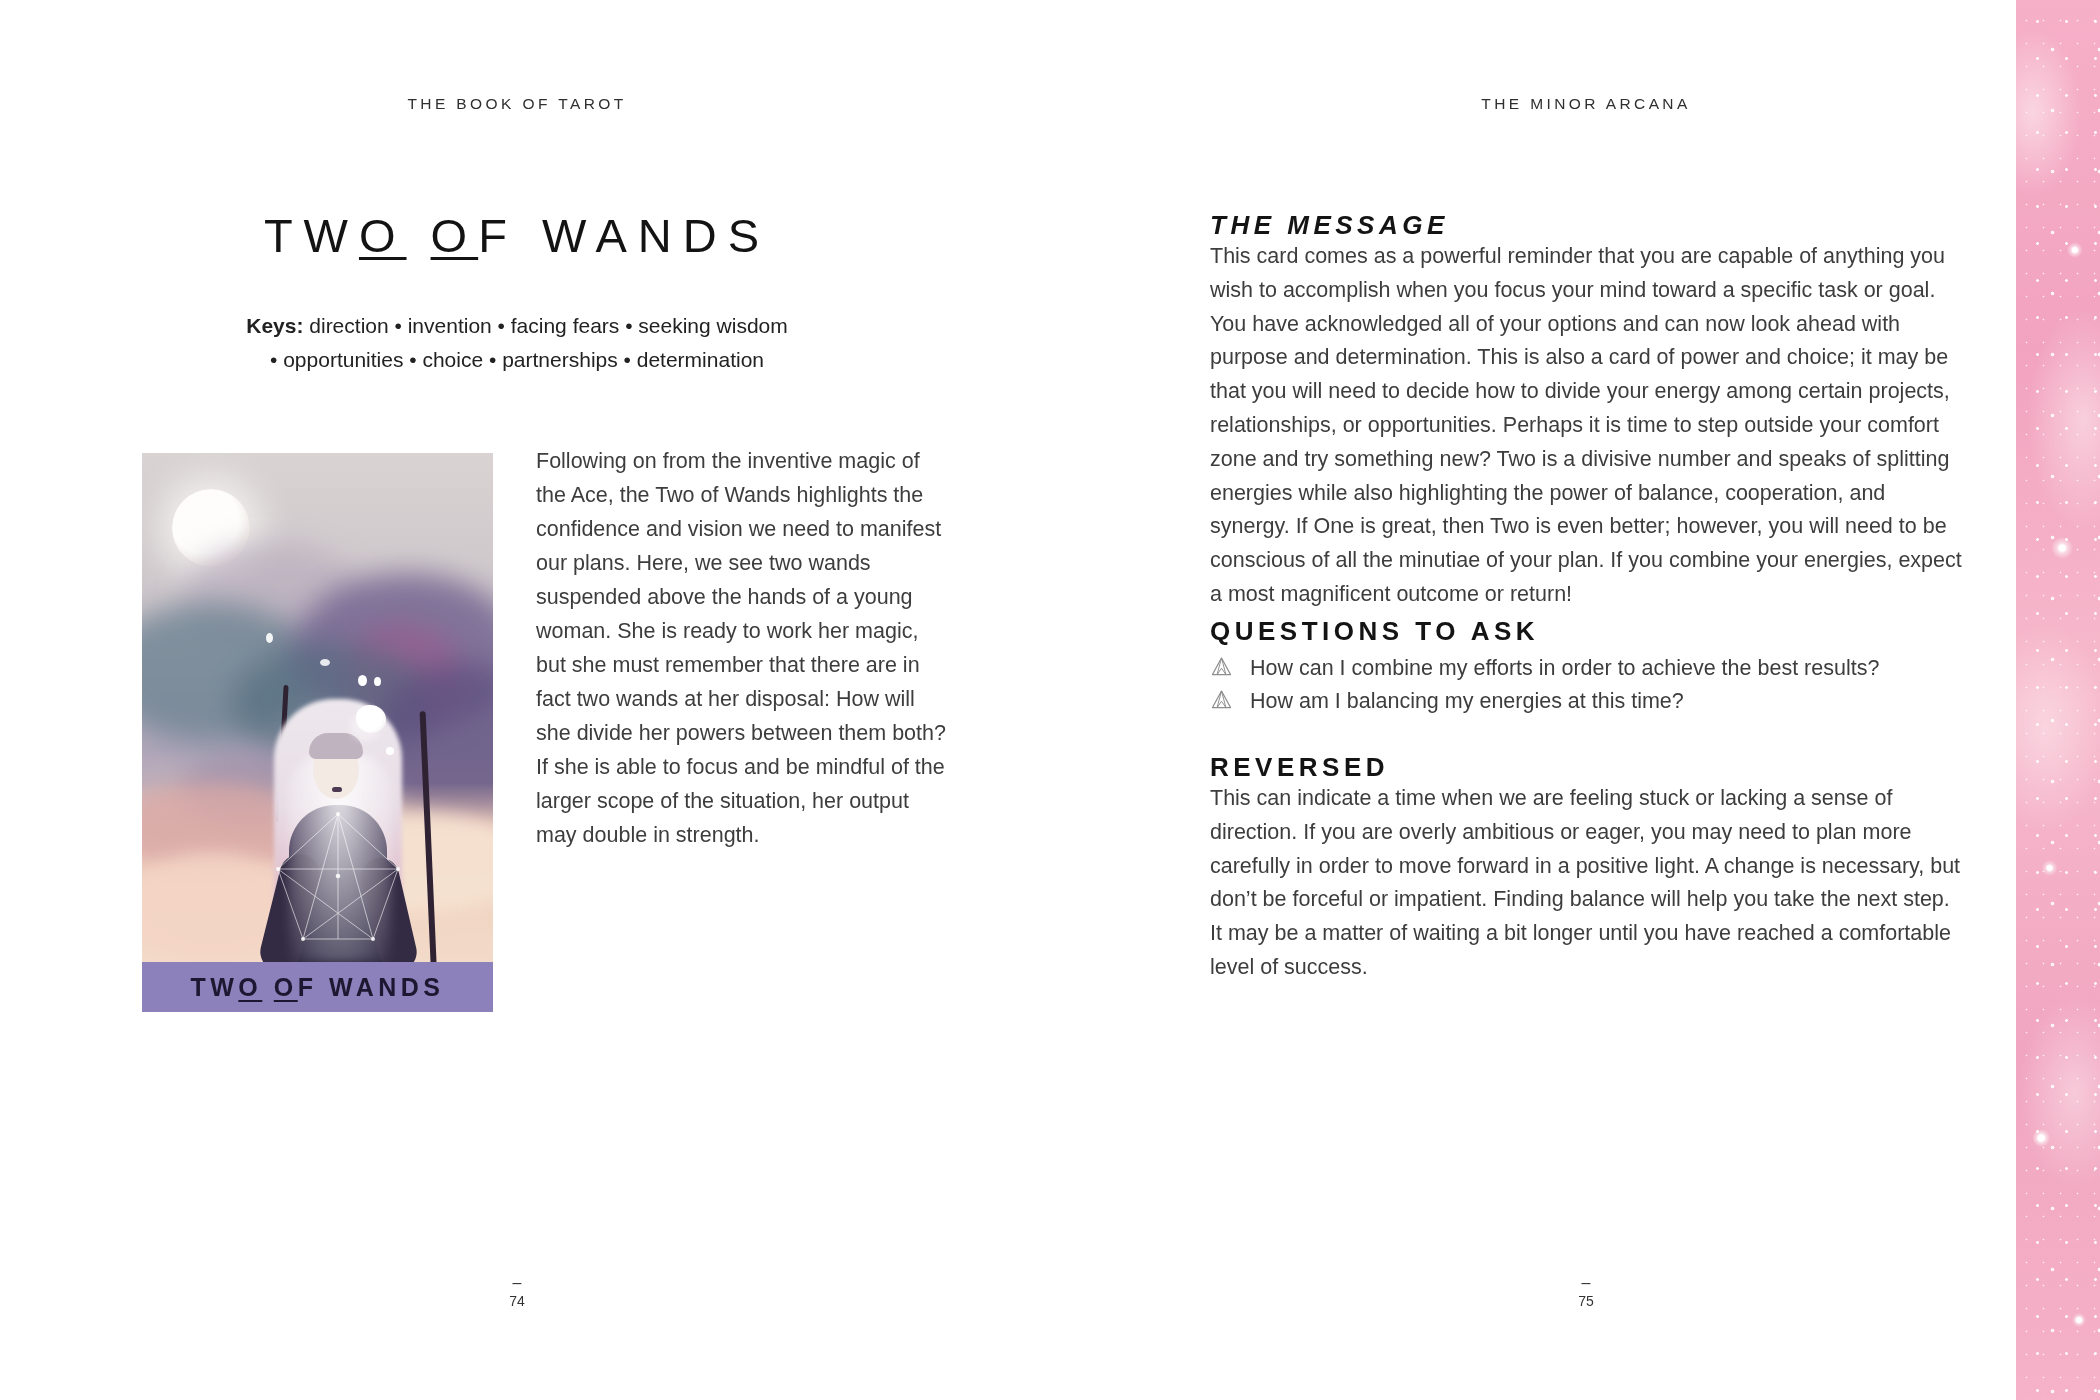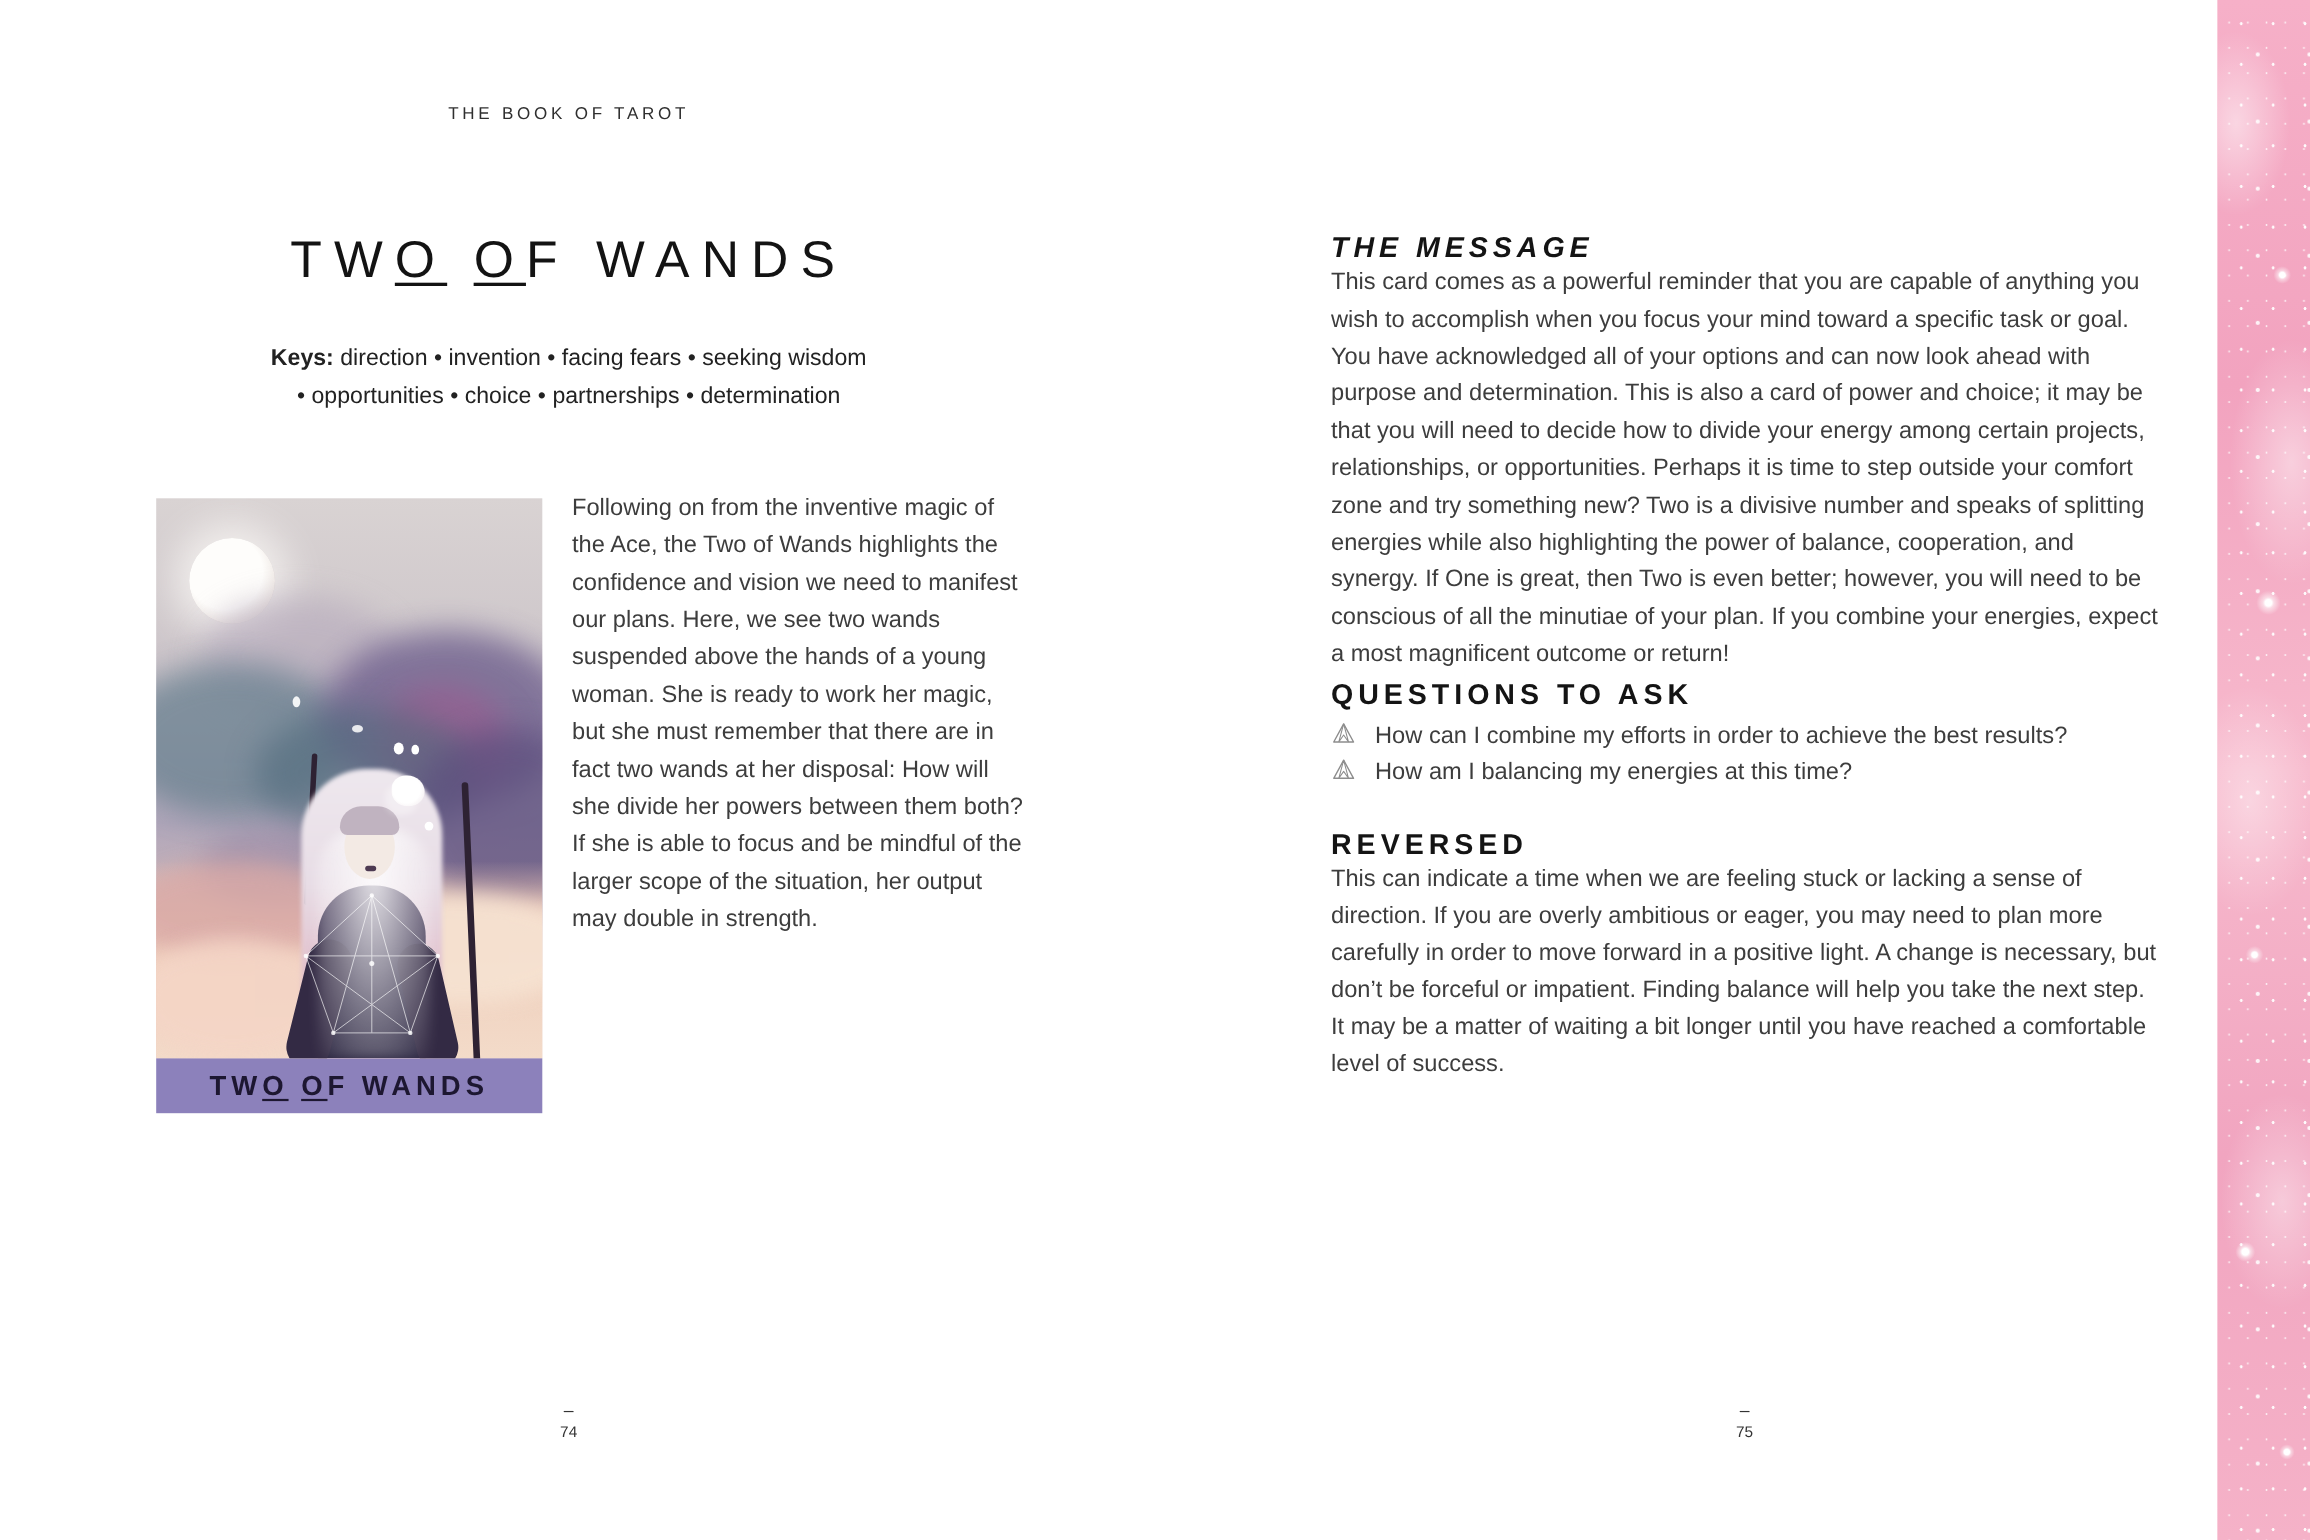--- a/index.html
+++ b/index.html
@@ -75,21 +75,21 @@
             box-shadow:-6px 8px 6px rgba(255,255,255,.35); }
   .sparkle { position:absolute; border-radius:50%; background:#fff; }
   .s1 { left:216px; top:222px; width:9px;  height:11px; }
   .s2 { left:232px; top:224px; width:7px;  height:9px;  }
   .s3 { left:244px; top:294px; width:8px;  height:8px;  }
   .s4 { left:124px; top:180px; width:7px;  height:10px; opacity:.9; }
   .s5 { left:178px; top:206px; width:10px; height:7px;  opacity:.85; }
   .card-caption { width:351px; height:50px; line-height:50px; background:#8c81bb; text-align:center;
                   font-size:25px; font-weight:700; letter-spacing:4.5px; color:#1d1731; white-space:nowrap; }
 
-  .intro { position:absolute; left:520px; top:444px; width:412px;
+  .intro { position:absolute; left:536px; top:444px; width:412px;
            font-size:21.5px; line-height:34px; color:#3d3d3d; }
 
   .folio { position:absolute; left:0; width:100%; top:1276px; text-align:center; color:#333; }
   .folio-dash { display:block; font-size:16px; line-height:14px; }
   .folio-num  { display:block; font-size:14px; line-height:22px; }
 
   
   .sec-head { position:absolute; left:0; font-size:26px; font-weight:700; letter-spacing:4.5px;
               color:#141414; white-space:nowrap; }
   .sec-body { position:absolute; left:0; width:752px; font-size:21.5px; line-height:33.8px; color:#3d3d3d; }
@@ -194,20 +194,21 @@
 
     <div class="intro">Following on from the inventive magic of the Ace, the Two of Wands highlights the confidence and vision we need to manifest our plans. Here, we see two wands suspended above the hands of a young woman. She is ready to work her magic, but she must remember that there are in fact two wands at her disposal: How will she divide her powers between them both? If she is able to focus and be mindful of the larger scope of the situation, her output may double in strength.</div>
 
     <div class="folio">
       <span class="folio-dash">–</span>
       <span class="folio-num">74</span>
     </div>
   </div>
 
   <div class="page page-right">
+    <div class="running-head">THE MINOR ARCANA</div>
 
     <h2 class="sec-head h-message">THE MESSAGE</h2>
     <p class="sec-body p-message">This card comes as a powerful reminder that you are capable of anything you wish to accomplish when you focus your mind toward a specific task or goal. You have acknowledged all of your options and can now look ahead with purpose and determination. This is also a card of power and choice; it may be that you will need to decide how to divide your energy among certain projects, relationships, or opportunities. Perhaps it is time to step outside your comfort zone and try something new? Two is a divisive number and speaks of splitting energies while also highlighting the power of balance, cooperation, and synergy. If One is great, then Two is even better; however, you will need to be conscious of all the minutiae of your plan. If you combine your energies, expect a most magnificent outcome or return!</p>
 
     <h2 class="sec-head h-questions">QUESTIONS TO ASK</h2>
     <ul class="q-list">
       <li>
         <svg class="tri-icon" viewBox="0 0 24 24">
             <g fill="none" stroke="#8d8d8d" stroke-width="1.3" stroke-linejoin="round">
              <path d="M12 3.2 L21.4 20.4 H2.6 Z"></path>

